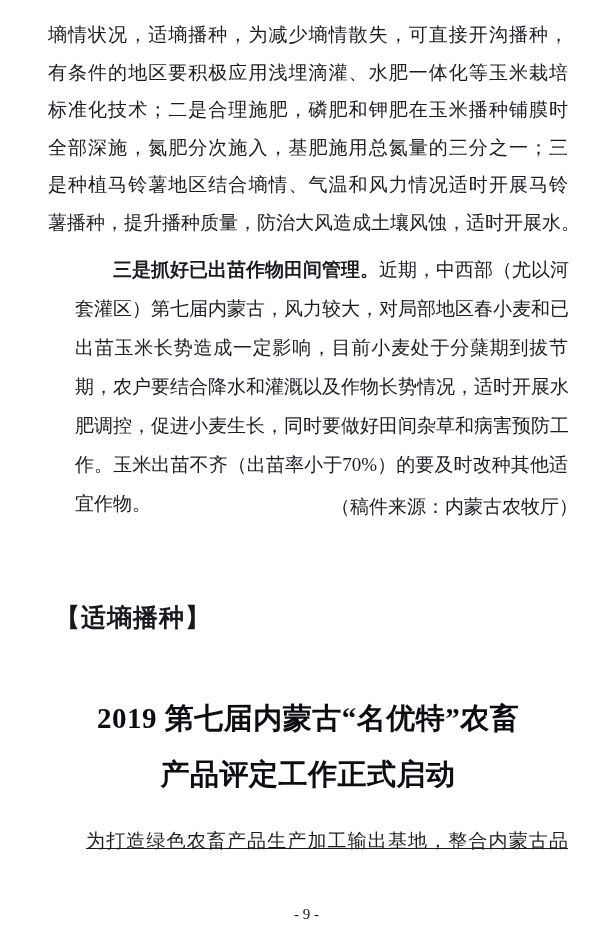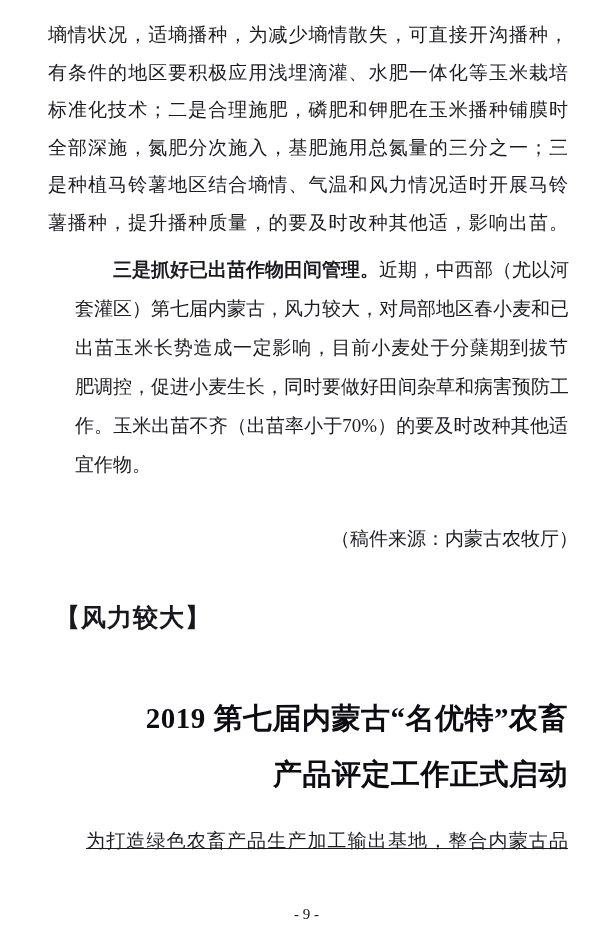--- a/index.html
+++ b/index.html
@@ -45,39 +45,39 @@
   .bold-lead {
     font-weight: 700;
   }
   .source-note {
     position: absolute;
     left: 48px;
     width: 530px;
     font-size: 19px;
     line-height: 30px;
     text-align: right;
-    top: 524px;
+    top: 492px;
   }
   .section-header {
     position: absolute;
     left: 55px;
     top: 600px;
     font-family: "Liberation Sans", "DejaVu Sans", sans-serif;
     font-weight: 600;
     font-size: 25px;
     line-height: 34px;
     letter-spacing: 1px;
     color: #17171d;
   }
   .article-title {
     position: absolute;
     left: 48px;
     width: 520px;
     top: 690px;
-    text-align: right;
+    text-align: center;
     font-weight: 700;
     font-size: 29px;
     line-height: 56px;
     color: #0c0c12;
     letter-spacing: 0.5px;
   }
   .bottom-para {
     top: 822px;
   }
   .bottom-para .line {
@@ -101,37 +101,38 @@
 <body>
 
 <div class="page">
 
   <div class="content-block body-text p1">
     <div class="line">墒情状况，适墒播种，为减少墒情散失，可直接开沟播种，</div>
     <div class="line">有条件的地区要积极应用浅埋滴灌、水肥一体化等玉米栽培</div>
     <div class="line">标准化技术；二是合理施肥，磷肥和钾肥在玉米播种铺膜时</div>
     <div class="line">全部深施，氮肥分次施入，基肥施用总氮量的三分之一；三</div>
     <div class="line">是种植马铃薯地区结合墒情、气温和风力情况适时开展马铃</div>
-    <div class="line">薯播种，提升播种质量，的要及时改种其他适，影响出苗。</div>
+    <div class="line">薯播种，提升播种质量，防治大风造成土壤风蚀，适时开展水。</div>
   </div>
 
   <div class="content-block body-text p2">
     <div class="line indent">
       <span class="bold-lead">三是抓好已出苗作物田间管理。</span><span>近期，中西部（尤以河</span>
     </div>
     <div class="line">套灌区）第七届内蒙古，风力较大，对局部地区春小麦和已</div>
     <div class="line">出苗玉米长势造成一定影响，目前小麦处于分蘖期到拔节</div>
+    <div class="line">期，农户要结合降水和灌溉以及作物长势情况，适时开展水</div>
     <div class="line">肥调控，促进小麦生长，同时要做好田间杂草和病害预防工</div>
     <div class="line">作。玉米出苗不齐（出苗率小于70%）的要及时改种其他适</div>
     <div class="line short">宜作物。</div>
   </div>
 
   <div class="source-note">（稿件来源：内蒙古农牧厅）</div>
 
-  <div class="section-header">【风力较大】</div>
+  <div class="section-header">【适墒播种】</div>
 
   <div class="article-title">
     <div>2019 第七届内蒙古“名优特”农畜</div>
     <div>产品评定工作正式启动</div>
   </div>
 
   <div class="content-block body-text bottom-para">
     <div class="line indent">为打造绿色农畜产品生产加工输出基地，整合内蒙古品</div>
   </div>
 

